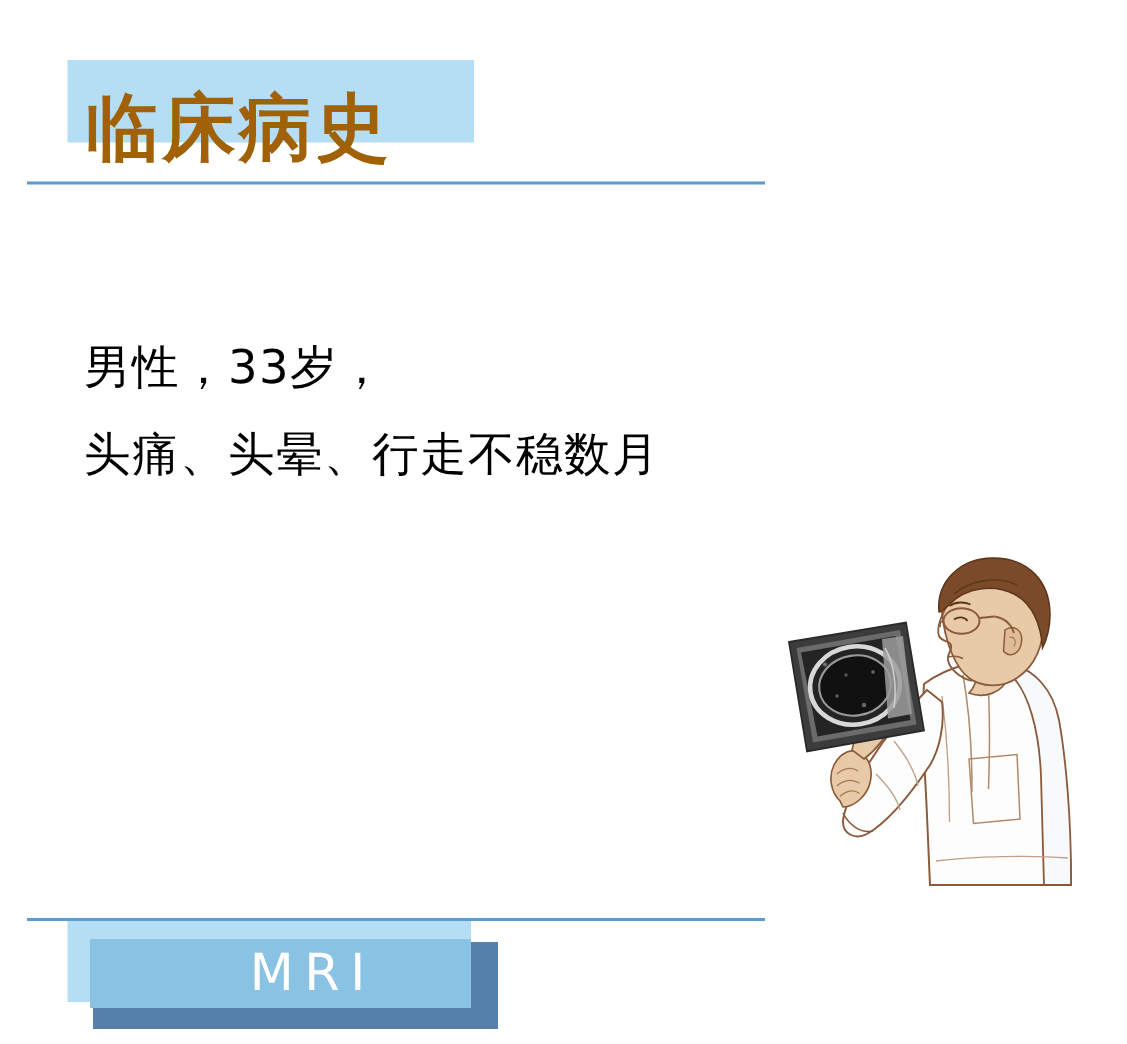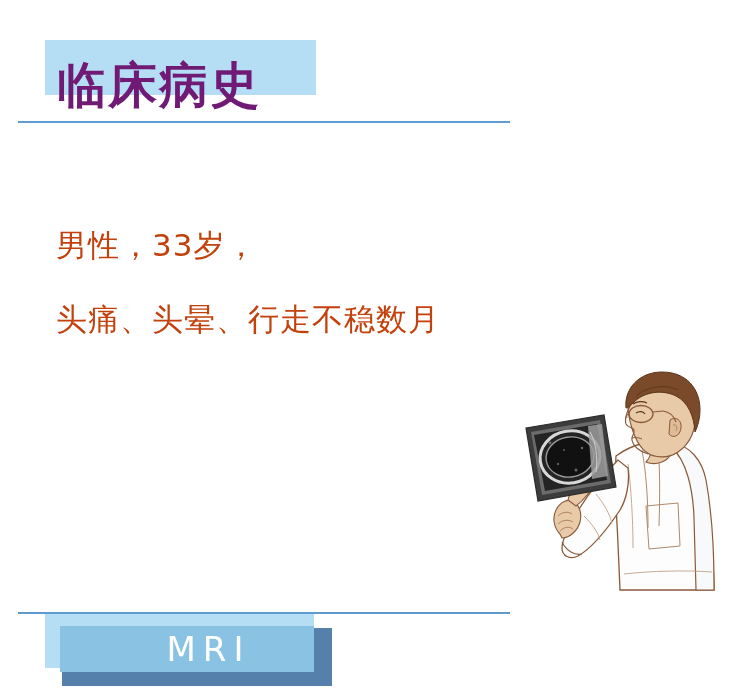--- a/index.html
+++ b/index.html
@@ -22,21 +22,21 @@
     position: absolute;
     left: 45px;
     top: 40px;
     width: 271px;
     height: 55px;
     background: #b5def5;
   }
 
   .section-title {
     position: absolute;
-    color: #701a75;
+    color: #a16207;
     font-weight: bold;
     letter-spacing: 2px;
     white-space: nowrap;
     font-family: "DejaVu Sans", "Liberation Sans", sans-serif;
   }
 
   #title-clinical {
     left: 57px;
     top: 58px;
     font-size: 49px;
@@ -51,30 +51,30 @@
 
   #rule-top {
     left: 18px;
     top: 121px;
     width: 492px;
   }
 
   
   .body-line {
     position: absolute;
-    color: #c2410c;
+    color: #000000;
     font-size: 31px;
     line-height: 38px;
     white-space: nowrap;
     letter-spacing: 1px;
     font-family: "DejaVu Sans", "Liberation Sans", sans-serif;
   }
 
   #body-line-1 { left: 56px; top: 226px; }
-  #body-line-2 { left: 56px; top: 300px; }
+  #body-line-2 { left: 56px; top: 284px; }
 
   
   #title-imaging {
     left: 57px;
     top: 557px;
     font-size: 45px;
     line-height: 52px;
   }
 
   #rule-bottom {

